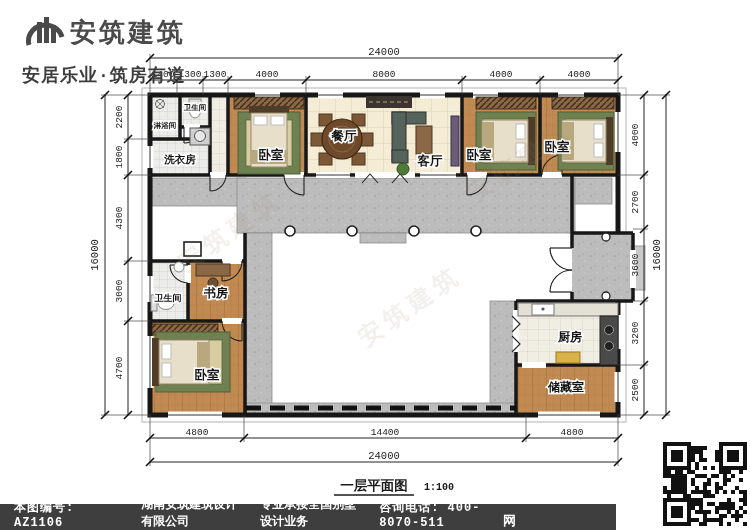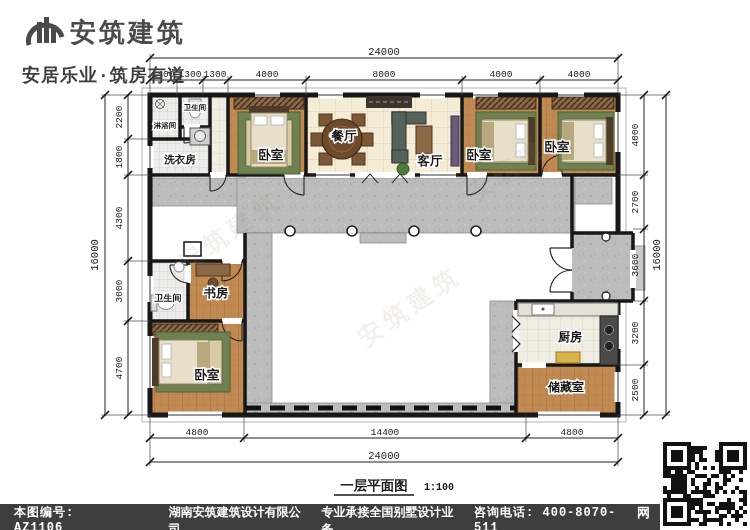--- a/index.html
+++ b/index.html
@@ -9,22 +9,22 @@
   #hdr{position:absolute;left:22px;top:10px;z-index:5;}
   #hdr .row{display:flex;align-items:center;}
   #brand{font-size:26px;font-weight:bold;color:#4a4a4a;letter-spacing:3px;margin-left:4px;}
   #slogan{font-size:18px;font-weight:bold;color:#3d3d3d;letter-spacing:1px;margin-top:9px;}
   
   .wm{position:absolute;color:#9a8a70;opacity:.12;font-size:24px;font-weight:bold;
       letter-spacing:6px;transform:rotate(-35deg);z-index:3;pointer-events:none;}
   
   #plansvg{position:absolute;left:0;top:0;z-index:2;}
   
-  #ftr{position:absolute;left:0;bottom:0;width:750px;height:26px;background:#3e3e3e;
-       color:#fff;display:flex;align-items:flex-start;font-size:12px;font-weight:bold;z-index:4;}
+  #ftr{position:absolute;left:0;bottom:0;width:616px;height:26px;background:#3e3e3e;
+       color:#fff;display:flex;align-items:flex-end;font-size:12px;font-weight:bold;z-index:4;}
   .f-no{margin-left:14px;letter-spacing:1px;}
   .f-co{margin-left:40px;}
   .f-sv{margin-left:12px;}
   .f-ph{margin-left:12px;letter-spacing:1px;}
   .f-net{margin-left:auto;margin-right:100px;font-size:13px;}
   #qrbox{position:absolute;right:0;bottom:0;width:90px;height:93px;background:#fff;z-index:6;}
   #qrbox svg{position:absolute;left:3px;top:5px;}
 </style>
 </head>
 <body>

